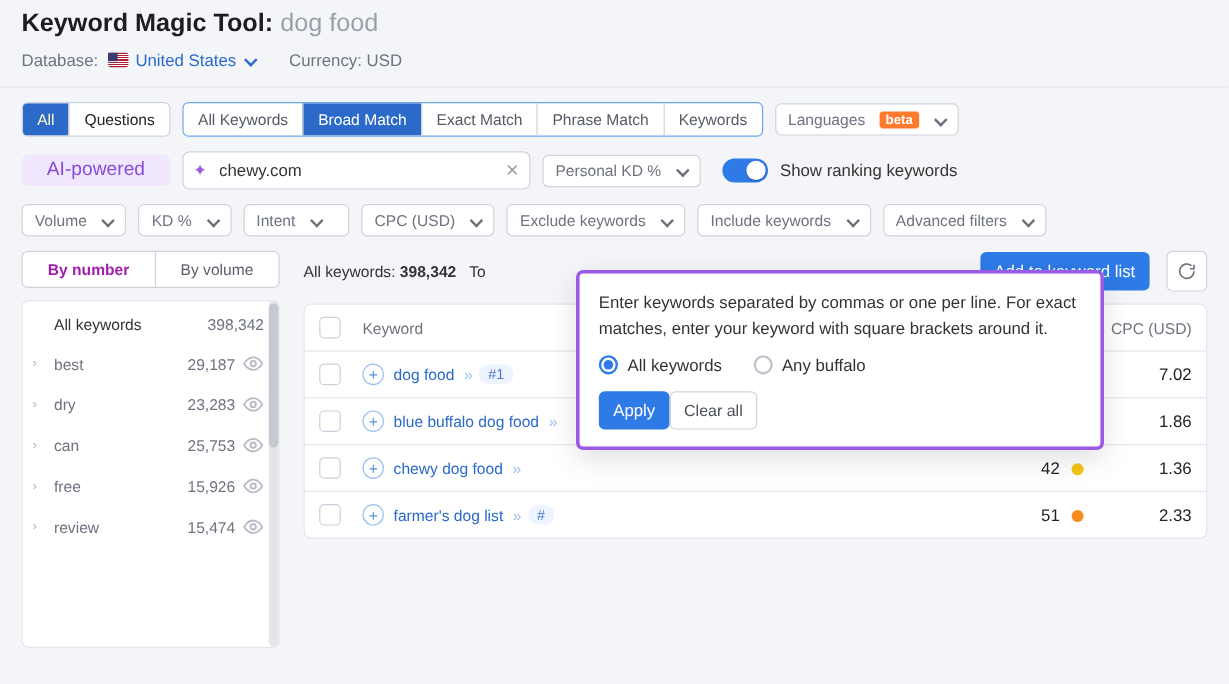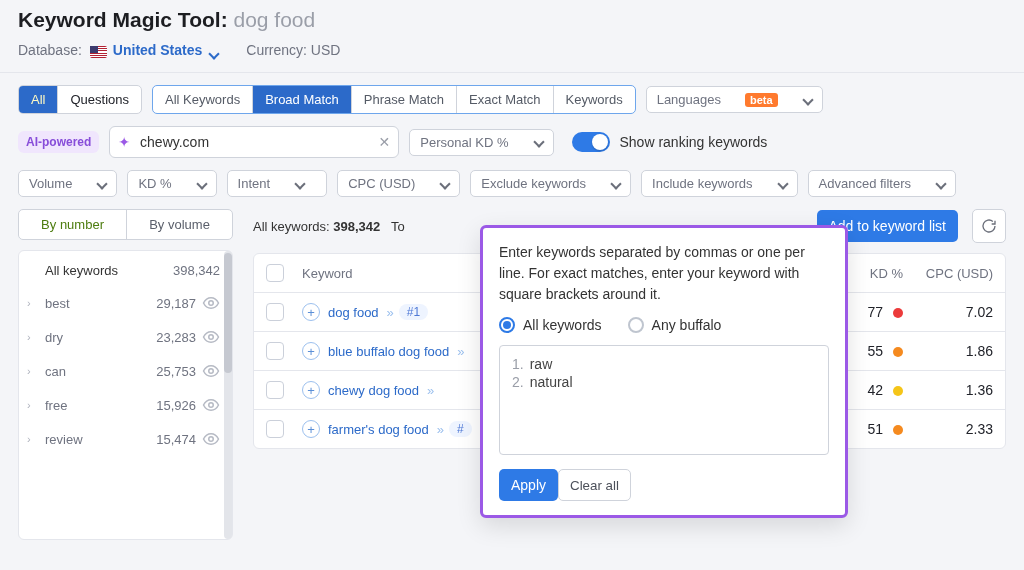--- a/index.html
+++ b/index.html
@@ -17,59 +17,59 @@
     width:1024px;height:570px;overflow:hidden;
     font-family:-apple-system,Segoe UI,Helvetica,Arial,sans-serif;
     font-size:13px;color:var(--text);background:var(--bg);
   }
   .page{padding:0 18px}
   .hdr{padding:8px 0 14px}
   .title{font-size:21px;font-weight:700;color:#1c1d21}
   .title .q{color:#9a9ea8;font-weight:500}
   .hdr-sub{display:flex;gap:28px;align-items:center;margin-top:10px;color:var(--muted);font-size:14px}
   .db{display:flex;gap:8px;align-items:center}
-  .db a{color:var(--link);text-decoration:none;font-weight:700;display:flex;align-items:flex-end;gap:6px}
+  .db a{color:var(--link);text-decoration:none;font-weight:400;display:flex;align-items:center;gap:6px}
   .flag{width:17px;height:12px;border-radius:2px;display:inline-block;position:relative;background:
     linear-gradient(#b22234 0 7.7%,#fff 7.7% 15.4%,#b22234 15.4% 23.1%,#fff 23.1% 30.8%,#b22234 30.8% 38.5%,#fff 38.5% 46.2%,#b22234 46.2% 53.9%,#fff 53.9% 61.6%,#b22234 61.6% 69.3%,#fff 69.3% 77%,#b22234 77% 84.7%,#fff 84.7% 92.4%,#b22234 92.4% 100%)}
   .flag::before{content:"";position:absolute;left:0;top:0;width:8px;height:7px;background:#3c3b6e}
   .chev{border:solid currentColor;border-width:0 2px 2px 0;padding:3px;transform:rotate(45deg);display:inline-block;margin-left:2px}
   .hr{height:1px;background:var(--border2);margin:0 -18px 12px}
 
   .row{display:flex;gap:10px;align-items:center;flex-wrap:wrap;margin-bottom:12px}
   .seg{display:flex;border:1px solid var(--chip-border);border-radius:5px;overflow:hidden;background:var(--white)}
   .seg .it{padding:6px 12px;border-left:1px solid var(--chip-border);cursor:pointer}
   .seg .it:first-child{border-left:none}
   .seg .it.active{background:var(--tab-active);color:#fef9c3}
   .seg.blue-outline{border-color:#6ea6ec}
   .seg.blue-outline .it{color:#555b66}
   .seg.blue-outline .it.active{background:var(--tab-active);color:#fff}
 
-  .pill{display:flex;align-items:center;gap:24px;padding:5px 10px;border:1px solid var(--chip-border);border-radius:5px;background:var(--white);color:var(--muted);cursor:pointer;font-size:13px}
+  .pill{display:flex;align-items:center;gap:12px;padding:5px 10px;border:1px solid var(--chip-border);border-radius:5px;background:var(--white);color:var(--muted);cursor:pointer;font-size:13px}
   .pill .chev{border-color:#6b6f7a}
   .lang .beta{background:#ff7a2e;color:#fff;border-radius:3px;font-size:11px;padding:1px 5px;font-weight:600}
 
-  .ai-badge{background:var(--purple-bg);color:#874dd9;border-radius:6px;padding:4px 8px;font-size:12px;font-weight:700}
+  .ai-badge{background:var(--purple-bg);color:#874dd9;border-radius:6px;padding:4px 21px;font-size:16px;font-weight:400}
   .domain-pill{display:flex;align-items:center;background:var(--white);border:1px solid var(--chip-border);border-radius:6px;height:32px;width:290px;padding:0 8px;gap:8px}
   .sparkle{color:var(--purple);font-size:14px}
   .domain-pill input{border:none;outline:none;flex:1;font-size:14px;color:#333}
   .xicon{color:#9a9ea8;cursor:pointer;font-size:14px}
 
   .toggle{width:38px;height:20px;border-radius:10px;background:#2e7ae6;position:relative;cursor:pointer}
   .toggle::after{content:"";width:16px;height:16px;border-radius:50%;background:#fff;position:absolute;right:2px;top:2px;box-shadow:0 1px 2px rgba(0,0,0,.2)}
   .tog-lab{color:#333;font-size:14px}
 
   
   .cols{display:flex;gap:20px;align-items:flex-start}
   .left{width:215px}
   .right{flex:1;min-width:0}
 
   .tabbox{display:flex;border:1px solid var(--chip-border);border-radius:5px;overflow:hidden;background:var(--white);margin-bottom:10px}
   .tabbox .t{flex:1 0 auto;padding:7px 10px;text-align:center;border-left:1px solid var(--chip-border);cursor:pointer;color:#5a5f6b}
   .tabbox .t:first-child{border-left:none}
-  .tabbox .t.active{color:#4d7c0f;font-weight:400}
+  .tabbox .t.active{color:#a21caf;font-weight:700}
 
   .side{background:var(--white);border:1px solid var(--border2);border-radius:6px;padding:4px 0;position:relative}
   .side-scroll{position:absolute;right:0;top:0;bottom:0;width:8px;background:#e3e5ea;border-radius:4px}
   .side-scroll .bar{position:absolute;top:2px;left:0;right:0;height:120px;background:#c6c9d1;border-radius:4px}
   .srow{display:flex;align-items:center;gap:6px;padding:8px 12px 8px 8px;color:#3c3f46}
   .srow .lab{flex:1;color:var(--muted)}
   .srow.first .lab{color:#333}
   .srow .cnt{color:var(--muted);font-variant-numeric:tabular-nums}
   .eye{width:18px;height:18px;display:inline-flex;align-items:center;justify-content:center}
   .eye svg{width:18px;height:18px}
@@ -88,21 +88,21 @@
   .tr .c3,.tr .c4{text-align:right;font-size:14px}
   .chk{width:18px;height:18px;border:1.5px solid #cbd0da;border-radius:4px;background:#fff}
   .kw{display:flex;align-items:center;gap:8px;color:var(--link)}
   .kw a{color:var(--link);text-decoration:none}
   .kw .plus{width:18px;height:18px;border-radius:50%;border:1.5px solid #9cc0ee;color:#5b8fd7;display:inline-flex;align-items:center;justify-content:center;font-size:13px;line-height:1}
   .kw .dchev{color:#9cc0ee;font-size:13px;letter-spacing:-3px}
   .pos-chip{background:#eef4ff;border-radius:10px;padding:1px 8px;color:#4f79d6;font-size:12px}
   .dot{width:10px;height:10px;border-radius:50%;display:inline-block;margin-left:6px;vertical-align:middle}
 
   
-  .pop-wrap{position:absolute;left:480px;top:225px;width:368px;background:#fff;border:3px solid var(--purple);border-radius:6px;box-shadow:0 8px 24px rgba(0,0,0,.12);padding:14px 16px;z-index:50}
+  .pop-wrap{position:absolute;left:480px;top:225px;width:440px;background:#fff;border:3px solid var(--purple);border-radius:6px;box-shadow:0 8px 24px rgba(0,0,0,.12);padding:14px 16px;z-index:50}
   .pop-wrap p{margin:0 0 12px;line-height:1.5;color:#333;font-size:14px}
   .radio-row{display:flex;gap:26px;align-items:center;margin-bottom:12px}
   .radio{display:flex;gap:8px;align-items:center;font-size:14px;color:#333}
   .radio .r{width:16px;height:16px;border:2px solid #bfc5cf;border-radius:50%;position:relative}
   .radio.sel .r{border-color:var(--blue)}
   .radio.sel .r::after{content:"";position:absolute;inset:2px;background:var(--blue);border-radius:50%}
   .ta{border:1px solid var(--chip-border);border-radius:4px;height:110px;padding:10px 12px;font-size:14px;color:#333;overflow:auto}
   .ta .ln{margin:0 0 2px;color:#444}
   .ta .num{color:#9a9ea8;margin-right:6px}
   .pop-actions{display:flex;margin-top:14px}
@@ -134,22 +134,22 @@
   <div class="hr"></div>
 
   <div class="row">
     <div class="seg">
       <div class="it active">All</div>
       <div class="it">Questions</div>
     </div>
     <div class="seg blue-outline">
       <div class="it">All Keywords</div>
       <div class="it active">Broad Match</div>
+      <div class="it">Exact Match</div>
       <div class="it">Phrase Match</div>
-      <div class="it">Exact Match</div>
       <div class="it">Keywords</div>
     </div>
     <div class="pill lang">
       <span>Languages</span>
       <span class="beta">beta</span>
       <span class="chev"></span>
     </div>
   </div>
 
   <div class="row">
@@ -339,21 +339,21 @@
               </div>
               <div class="c3">42 <span class="dot" style="background:#f5c518"></span></div>
               <div class="c4">1.36</div>
             </div>
             <div class="tr">
               <div>
                 <div class="chk"></div>
               </div>
               <div class="kw">
                 <span class="plus">+</span>
-                <a>farmer's dog food</a>
+                <a>farmer's dog list</a>
                 <span class="dchev">»</span> 
                 <span class="pos-chip">#</span>
               </div>
               <div class="c3">51 <span class="dot" style="background:#f58a1f"></span></div>
               <div class="c4">2.33</div>
             </div>
           </div>
       </div>
     </div>
   </div>
@@ -363,23 +363,19 @@
     <div class="radio-row">
       <label class="radio sel">
         <span class="r"></span>
         <span>All keywords</span>
       </label>
       <label class="radio">
         <span class="r"></span>
         <span>Any buffalo</span>
       </label>
     </div>
-    <div class="ta" id="ta">
-        <div class="ln"><span class="num">1.</span>raw</div>
-        <div class="ln"><span class="num">2.</span>natural</div>
-      </div>
     <div class="pop-actions">
       <button class="btn-blue">Apply</button>
       <button class="btn-ghost">Clear all</button>
     </div>
   </div>
 
 </div>
 
 </body></html>

